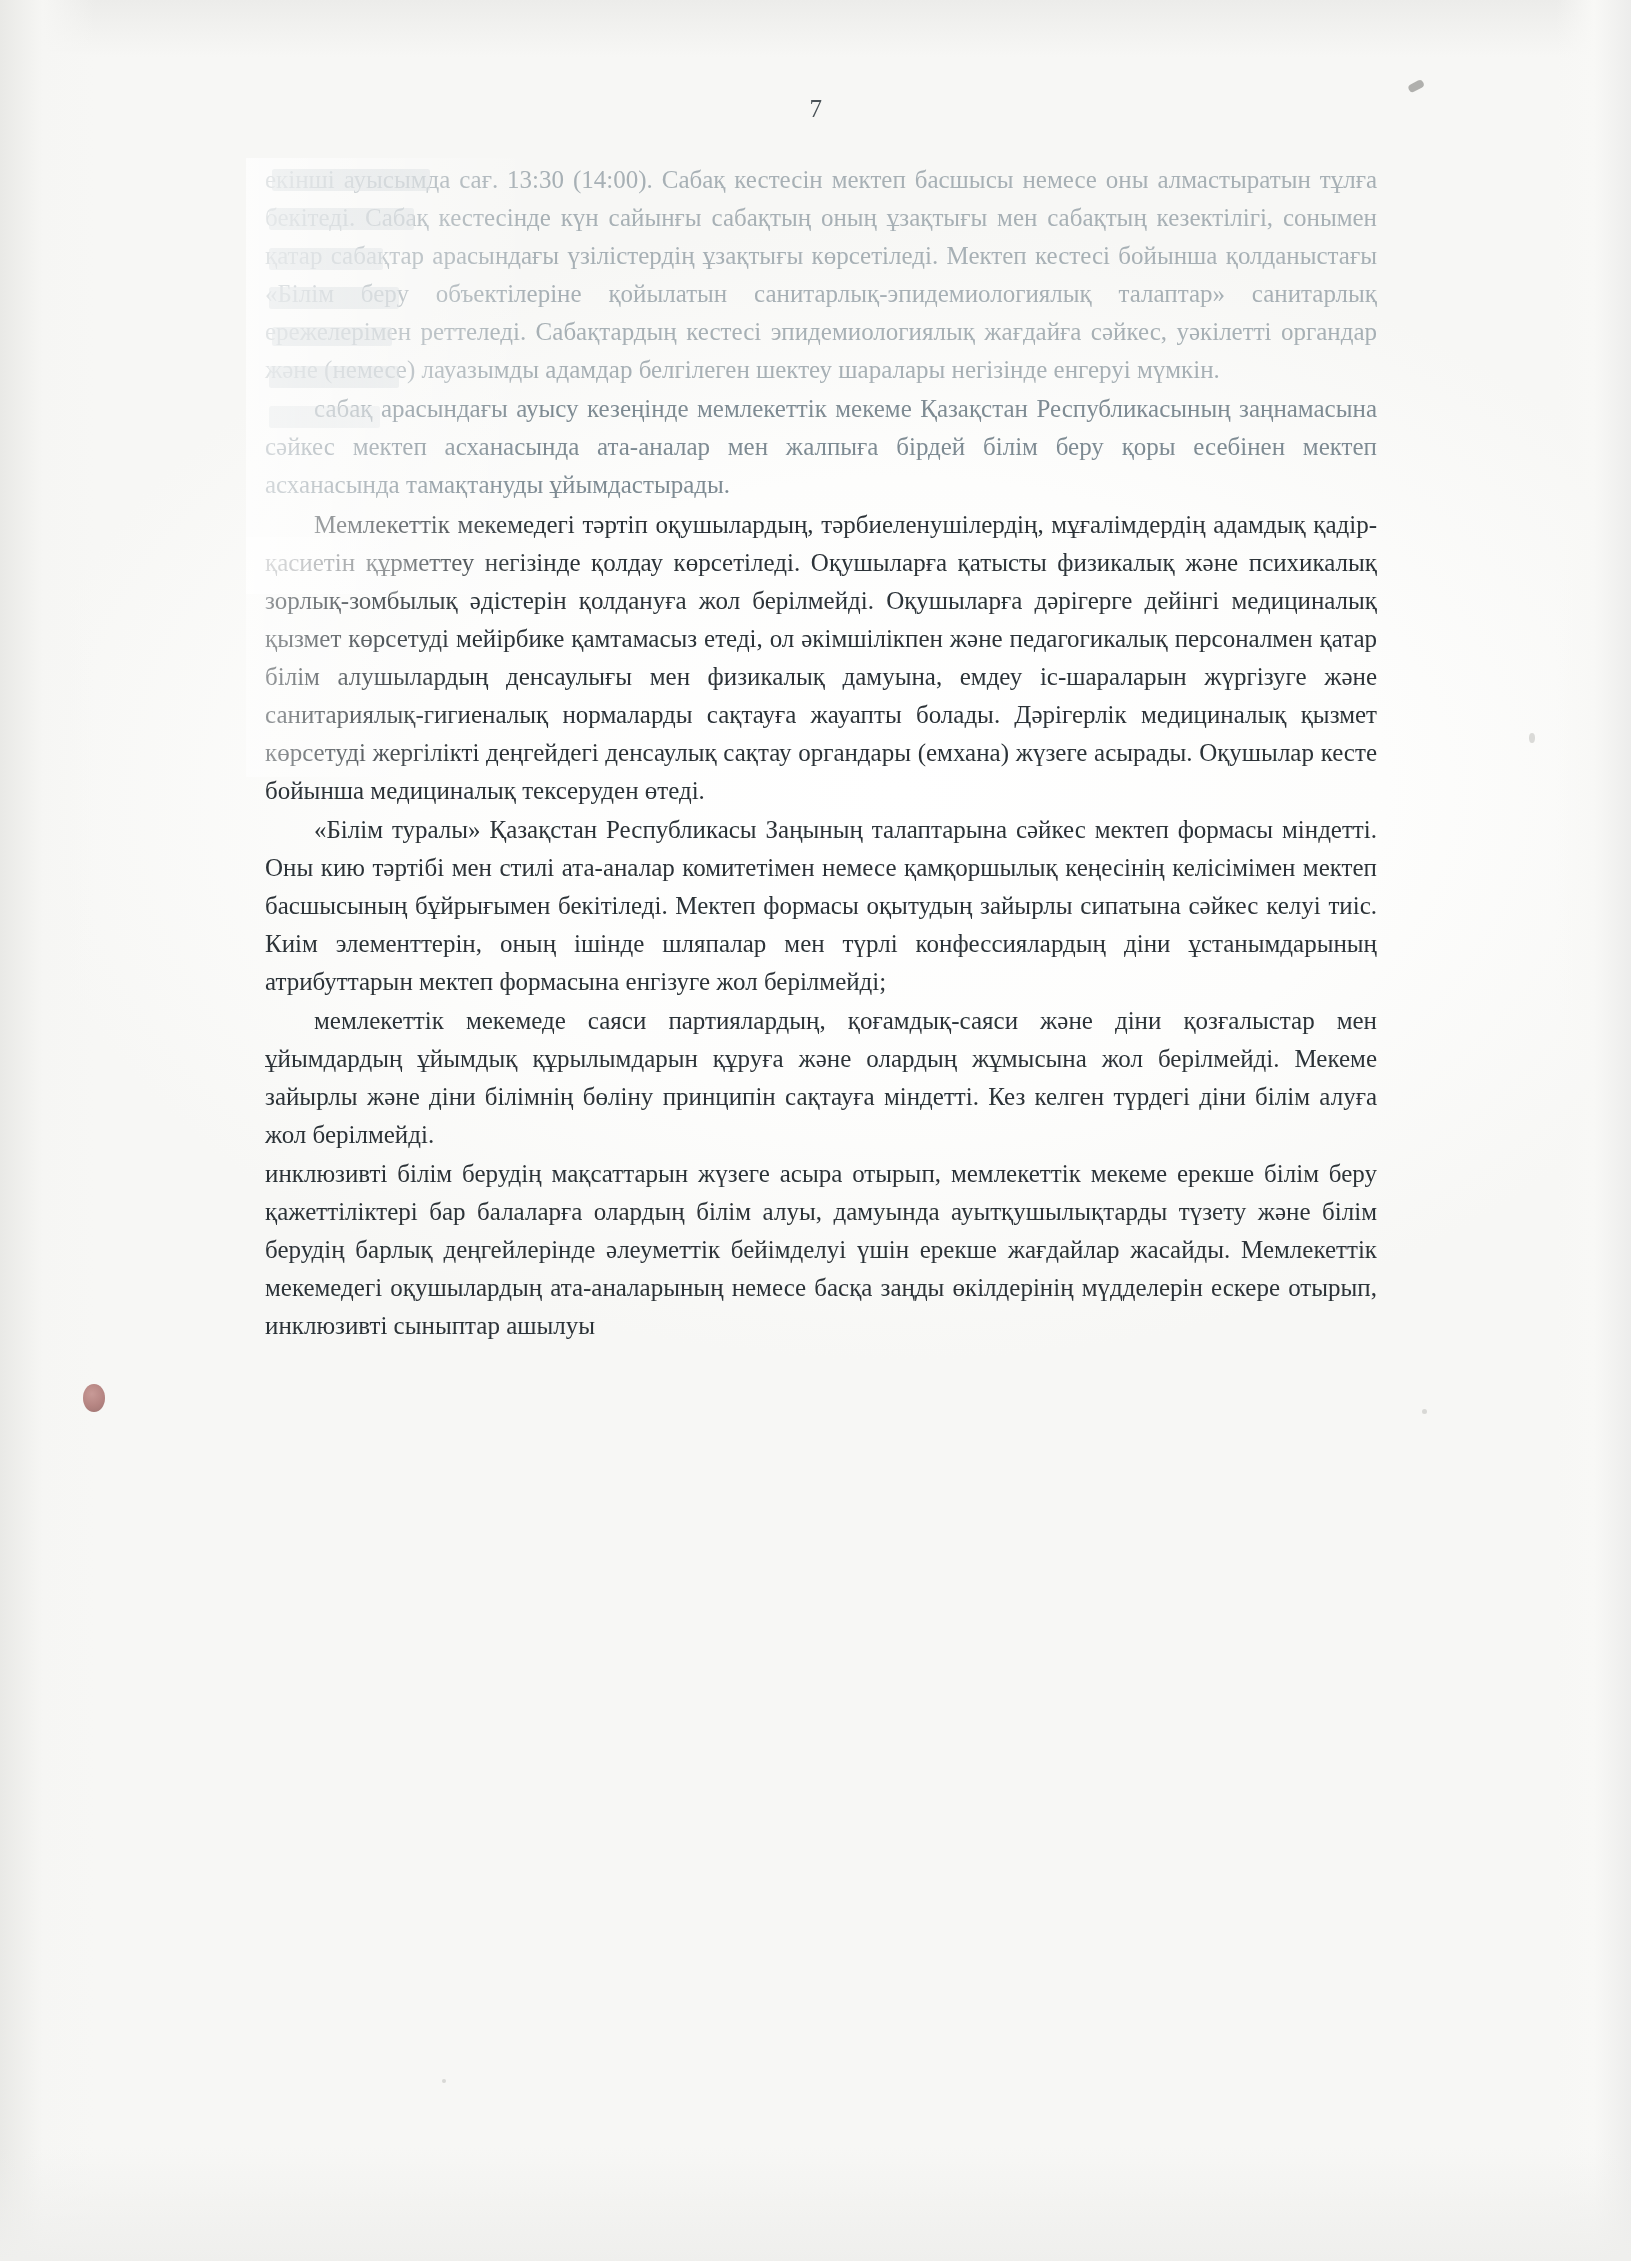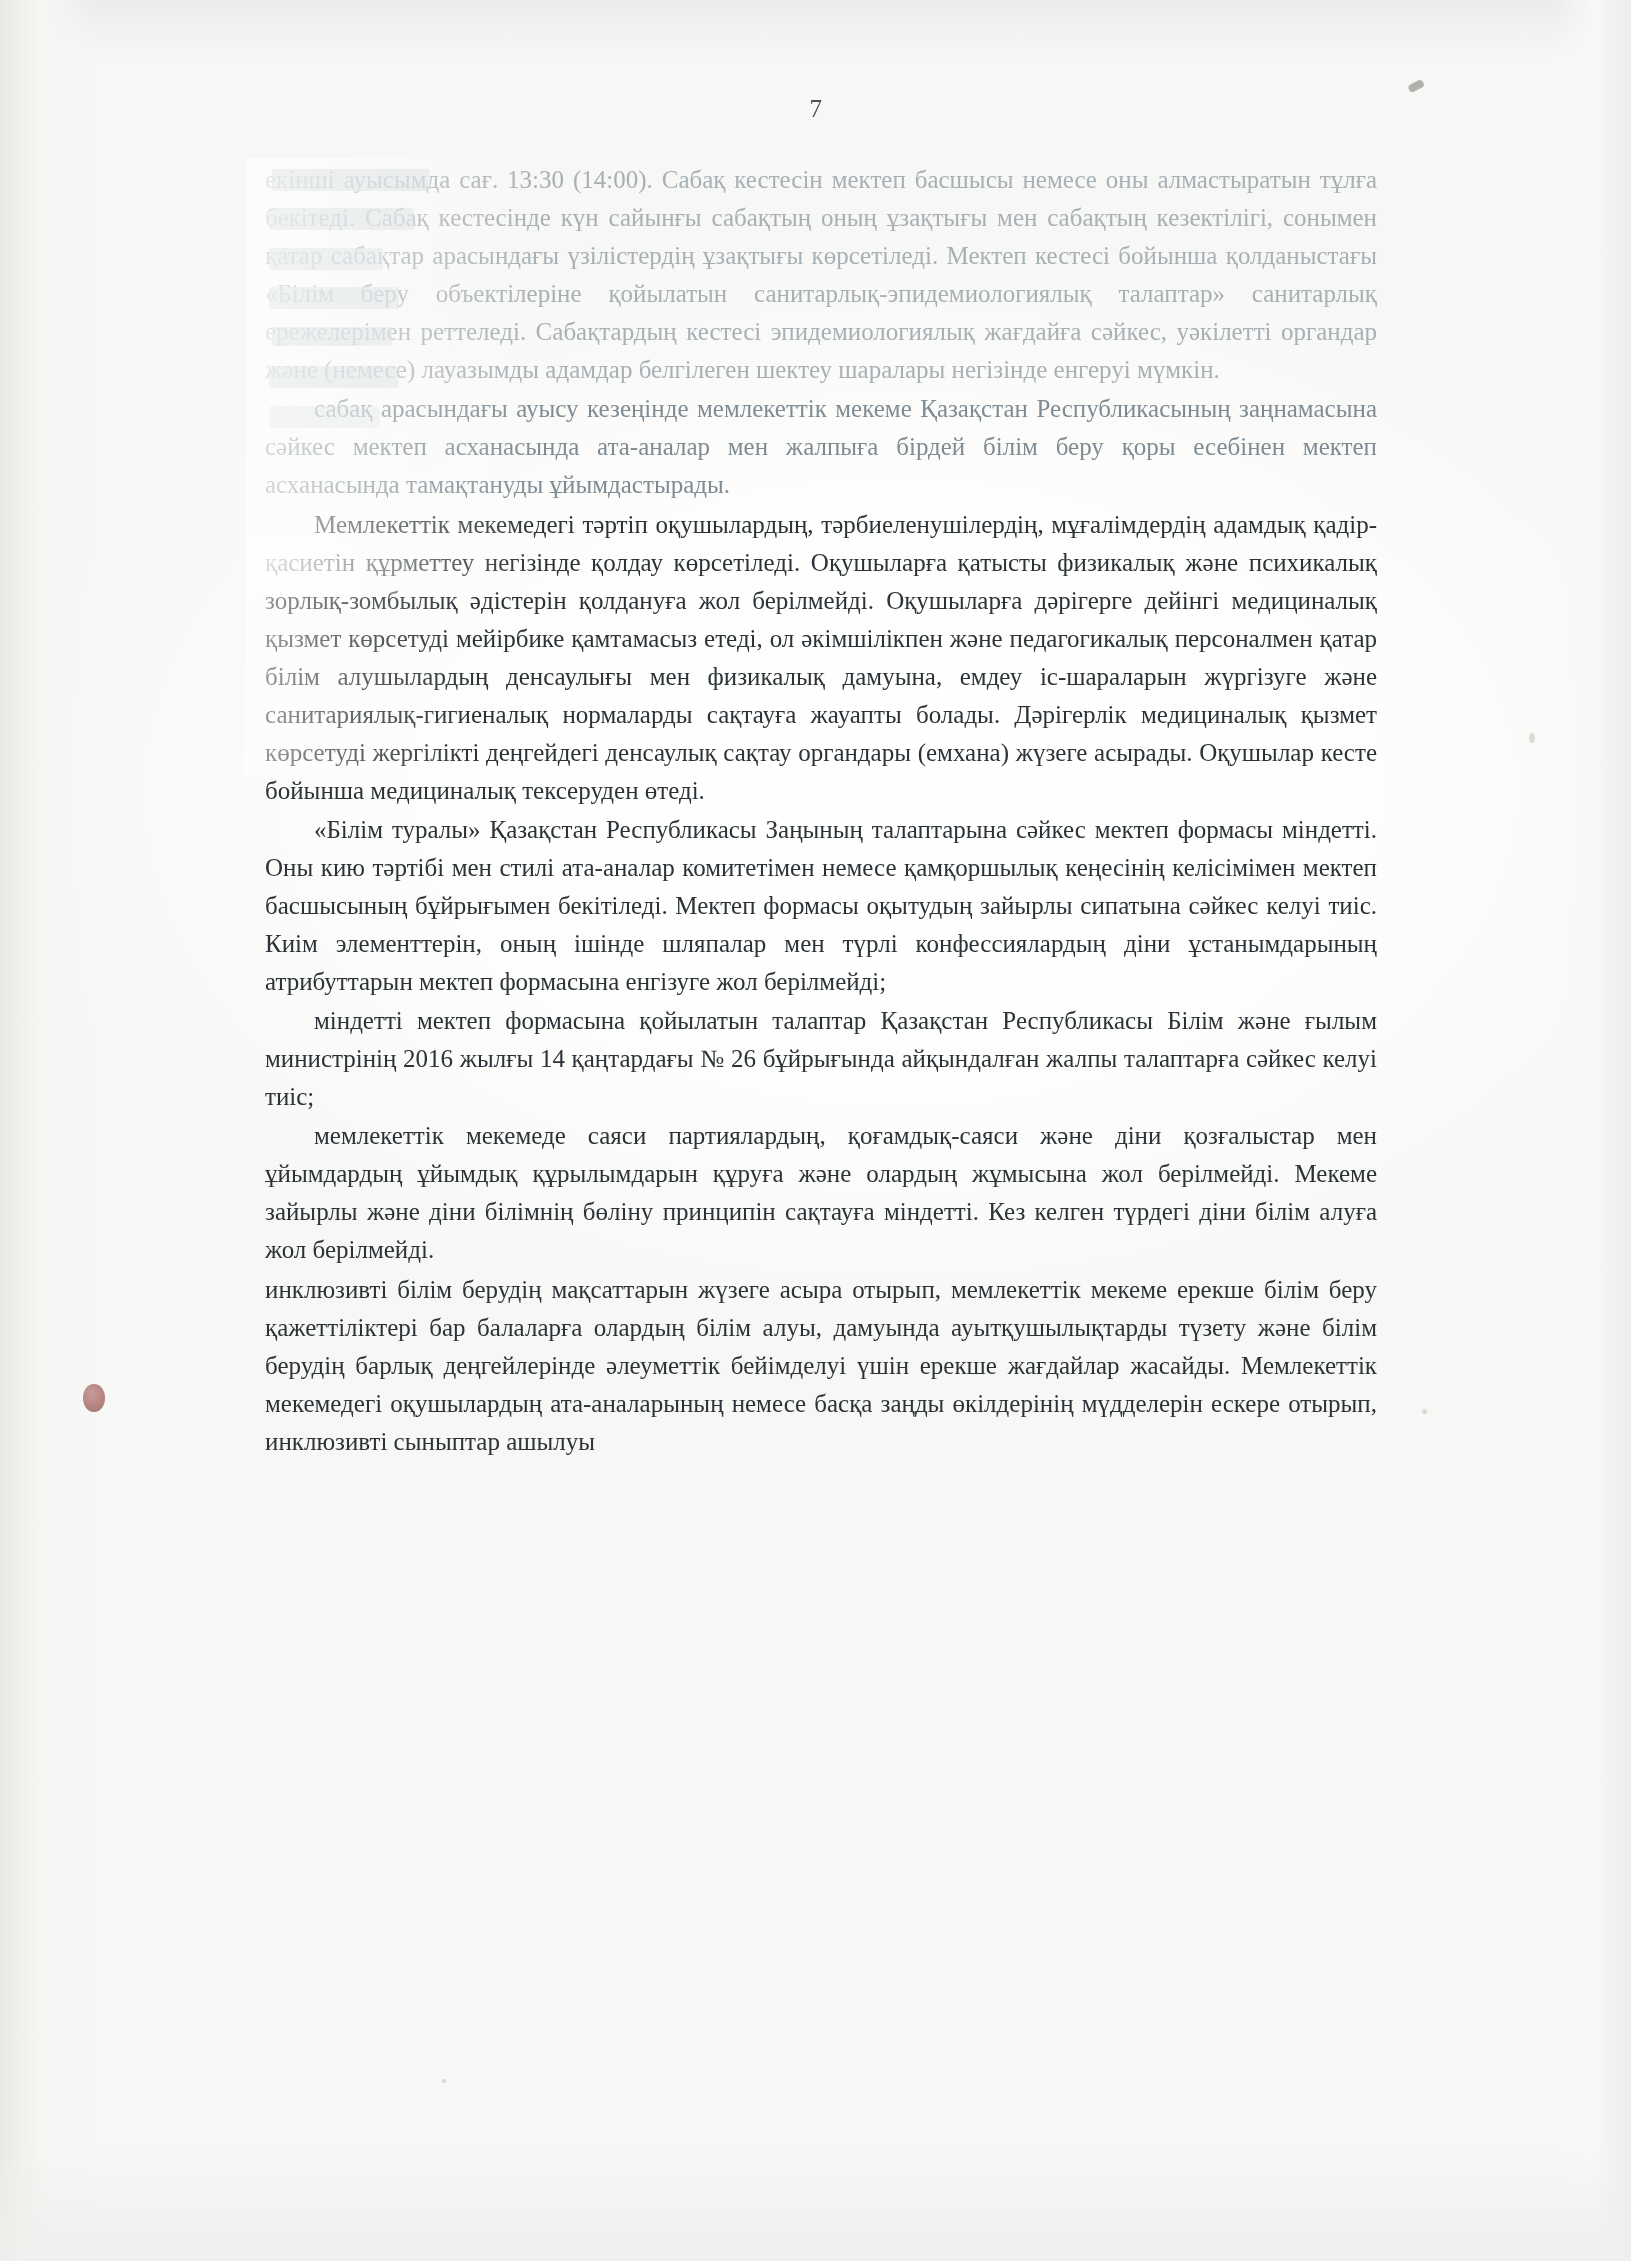--- a/index.html
+++ b/index.html
@@ -150,21 +150,20 @@
 
   <div class="corner-mark"></div>
 
   <div class="page-number">7</div>
 
   <div class="text-body">
     <p class="para faded-strong">екінші ауысымда сағ. 13:30 (14:00). Сабақ кестесін мектеп басшысы немесе оны алмастыратын тұлға бекітеді. Сабақ кестесінде күн сайынғы сабақтың оның ұзақтығы мен сабақтың кезектілігі, сонымен қатар сабақтар арасындағы үзілістердің ұзақтығы көрсетіледі. Мектеп кестесі бойынша қолданыстағы «Білім беру объектілеріне қойылатын санитарлық-эпидемиологиялық талаптар» санитарлық ережелерімен реттеледі. Сабақтардың кестесі эпидемиологиялық жағдайға сәйкес, уәкілетті органдар және (немесе) лауазымды адамдар белгілеген шектеу шаралары негізінде енгеруі мүмкін.</p>
     <p class="para indent faded-2">сабақ арасындағы ауысу кезеңінде мемлекеттік мекеме Қазақстан Республикасының заңнамасына сәйкес мектеп асханасында ата-аналар мен жалпыға бірдей білім беру қоры есебінен мектеп асханасында тамақтануды ұйымдастырады.</p>
     <p class="para indent">Мемлекеттік мекемедегі тәртіп оқушылардың, тәрбиеленушілердің, мұғалімдердің адамдық қадір-қасиетін құрметтеу негізінде қолдау көрсетіледі. Оқушыларға қатысты физикалық және психикалық зорлық-зомбылық әдістерін қолдануға жол берілмейді. Оқушыларға дәрігерге дейінгі медициналық қызмет көрсетуді мейірбике қамтамасыз етеді, ол әкімшілікпен және педагогикалық персоналмен қатар білім алушылардың денсаулығы мен физикалық дамуына, емдеу іс-шараларын жүргізуге және санитариялық-гигиеналық нормаларды сақтауға жауапты болады. Дәрігерлік медициналық қызмет көрсетуді жергілікті деңгейдегі денсаулық сақтау органдары (емхана) жүзеге асырады. Оқушылар кесте бойынша медициналық тексеруден өтеді.</p>
     <p class="para indent">«Білім туралы» Қазақстан Республикасы Заңының талаптарына сәйкес мектеп формасы міндетті. Оны кию тәртібі мен стилі ата-аналар комитетімен немесе қамқоршылық кеңесінің келісімімен мектеп басшысының бұйрығымен бекітіледі. Мектеп формасы оқытудың зайырлы сипатына сәйкес келуі тиіс. Киім элементтерін, оның ішінде шляпалар мен түрлі конфессиялардың діни ұстанымдарының атрибуттарын мектеп формасына енгізуге жол берілмейді;</p>
-    <p class="para indent">міндетті мектеп формасына қойылатын талаптар Қазақстан Республикасы Білім және ғылым министрінің 2016 жылғы 14 қаңтардағы № 26 бұйрығында айқындалған жалпы талаптарға сәйкес келуі тиіс;</p>
     <p class="para indent">мемлекеттік мекемеде саяси партиялардың, қоғамдық-саяси және діни қозғалыстар мен ұйымдардың ұйымдық құрылымдарын құруға және олардың жұмысына жол берілмейді. Мекеме зайырлы және діни білімнің бөліну принципін сақтауға міндетті. Кез келген түрдегі діни білім алуға жол берілмейді.</p>
     <p class="para">инклюзивті білім берудің мақсаттарын жүзеге асыра отырып, мемлекеттік мекеме ерекше білім беру қажеттіліктері бар балаларға олардың білім алуы, дамуында ауытқушылықтарды түзету және білім берудің барлық деңгейлерінде әлеуметтік бейімделуі үшін ерекше жағдайлар жасайды. Мемлекеттік мекемедегі оқушылардың ата-аналарының немесе басқа заңды өкілдерінің мүдделерін ескере отырып, инклюзивті сыныптар ашылуы</p>
   </div>
 
   <div class="smudge"></div>
   <div class="smudge s2"></div>
   <div class="smudge s3"></div>
   <div class="smudge s4"></div>
   <div class="smudge s5"></div>
   <div class="smudge s6"></div>

